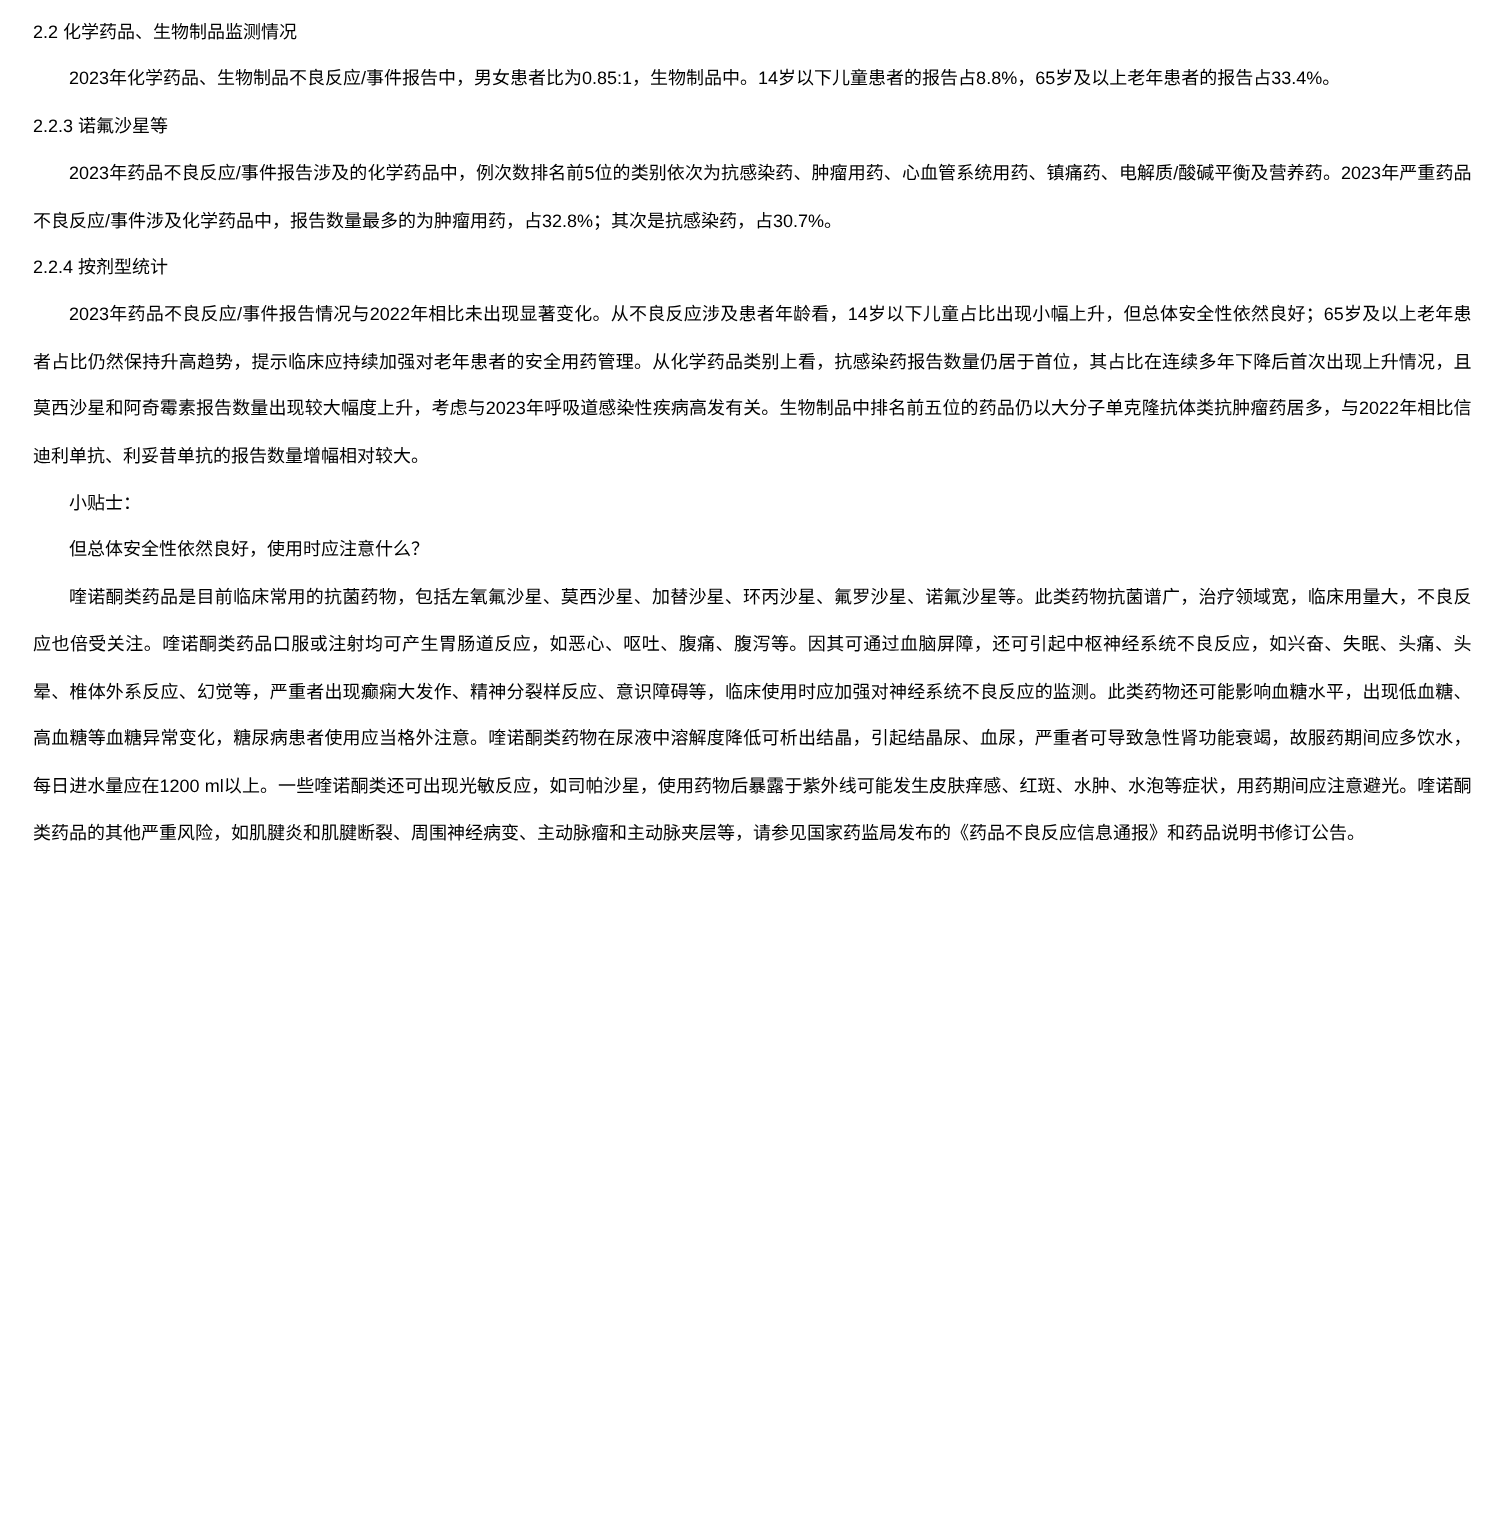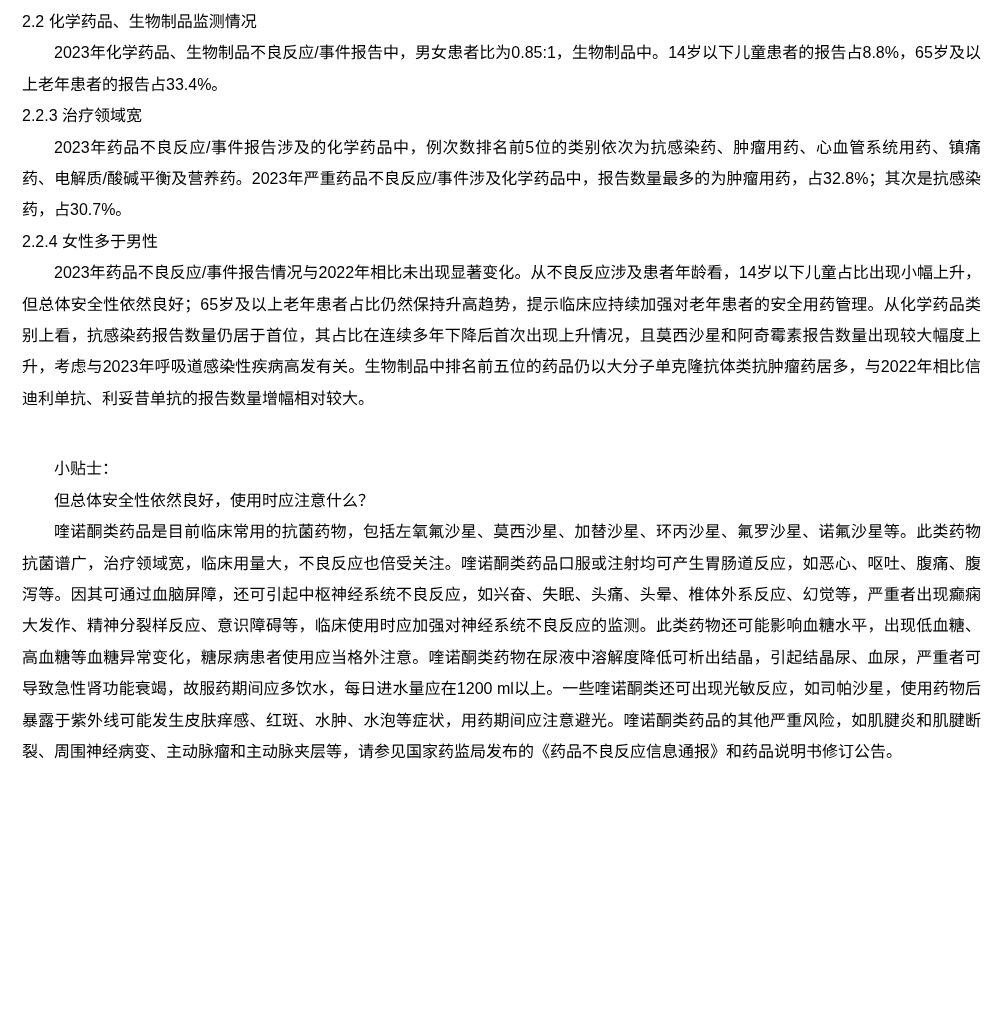--- a/index.html
+++ b/index.html
@@ -15,59 +15,58 @@
     background: #ffffff;
     color: #000000;
     font-family: "Liberation Sans", "DejaVu Sans", sans-serif;
     font-size: 16px;
     line-height: 31.4px;
     overflow: hidden;
   }
   .page h1, .page h2, .page p {
     margin: 0;
     padding: 0;
-    font-size: 16px;
+    font-size: 12px;
     font-weight: normal;
   }
   .main-heading {
     font-weight: bold;
   }
   .sub-heading {
     font-weight: normal;
   }
   .body-para {
     text-indent: 2em;
     text-align: justify;
   }
   .tips-section {
-    margin-top: 39px;
   }
   .tips-label, .tips-question {
     text-indent: 2em;
     font-weight: bold;
   }
   .tips-body {
     text-indent: 2em;
     text-align: justify;
   }
 </style>
 </head>
 <body>
 
 <div class="page">
 
   <h1 class="main-heading">2.2 化学药品、生物制品监测情况</h1>
 
 
   <p class="body-para">2023年化学药品、生物制品不良反应/事件报告中，男女患者比为0.85:1，生物制品中。14岁以下儿童患者的报告占8.8%，65岁及以上老年患者的报告占33.4%。</p>
 
-  <h2 class="sub-heading">2.2.3 治疗领域宽</h2>
+  <h2 class="sub-heading">2.2.3 诺氟沙星等</h2>
   <p class="body-para">2023年药品不良反应/事件报告涉及的化学药品中，例次数排名前5位的类别依次为抗感染药、肿瘤用药、心血管系统用药、镇痛药、电解质/酸碱平衡及营养药。2023年严重药品不良反应/事件涉及化学药品中，报告数量最多的为肿瘤用药，占32.8%；其次是抗感染药，占30.7%。</p>
 
-  <h2 class="sub-heading">2.2.4 女性多于男性</h2>
+  <h2 class="sub-heading">2.2.4 按剂型统计</h2>
   <p class="body-para">2023年药品不良反应/事件报告情况与2022年相比未出现显著变化。从不良反应涉及患者年龄看，14岁以下儿童占比出现小幅上升，但总体安全性依然良好；65岁及以上老年患者占比仍然保持升高趋势，提示临床应持续加强对老年患者的安全用药管理。从化学药品类别上看，抗感染药报告数量仍居于首位，其占比在连续多年下降后首次出现上升情况，且莫西沙星和阿奇霉素报告数量出现较大幅度上升，考虑与2023年呼吸道感染性疾病高发有关。生物制品中排名前五位的药品仍以大分子单克隆抗体类抗肿瘤药居多，与2022年相比信迪利单抗、利妥昔单抗的报告数量增幅相对较大。</p>
 
   <section class="tips-section">
     <p class="tips-label">小贴士：</p>
     <p class="tips-question">但总体安全性依然良好，使用时应注意什么？</p>
     <p class="tips-body">喹诺酮类药品是目前临床常用的抗菌药物，包括左氧氟沙星、莫西沙星、加替沙星、环丙沙星、氟罗沙星、诺氟沙星等。此类药物抗菌谱广，治疗领域宽，临床用量大，不良反应也倍受关注。喹诺酮类药品口服或注射均可产生胃肠道反应，如恶心、呕吐、腹痛、腹泻等。因其可通过血脑屏障，还可引起中枢神经系统不良反应，如兴奋、失眠、头痛、头晕、椎体外系反应、幻觉等，严重者出现癫痫大发作、精神分裂样反应、意识障碍等，临床使用时应加强对神经系统不良反应的监测。此类药物还可能影响血糖水平，出现低血糖、高血糖等血糖异常变化，糖尿病患者使用应当格外注意。喹诺酮类药物在尿液中溶解度降低可析出结晶，引起结晶尿、血尿，严重者可导致急性肾功能衰竭，故服药期间应多饮水，每日进水量应在1200 ml以上。一些喹诺酮类还可出现光敏反应，如司帕沙星，使用药物后暴露于紫外线可能发生皮肤痒感、红斑、水肿、水泡等症状，用药期间应注意避光。喹诺酮类药品的其他严重风险，如肌腱炎和肌腱断裂、周围神经病变、主动脉瘤和主动脉夹层等，请参见国家药监局发布的《药品不良反应信息通报》和药品说明书修订公告。</p>
   </section>
 
 </div>
 

